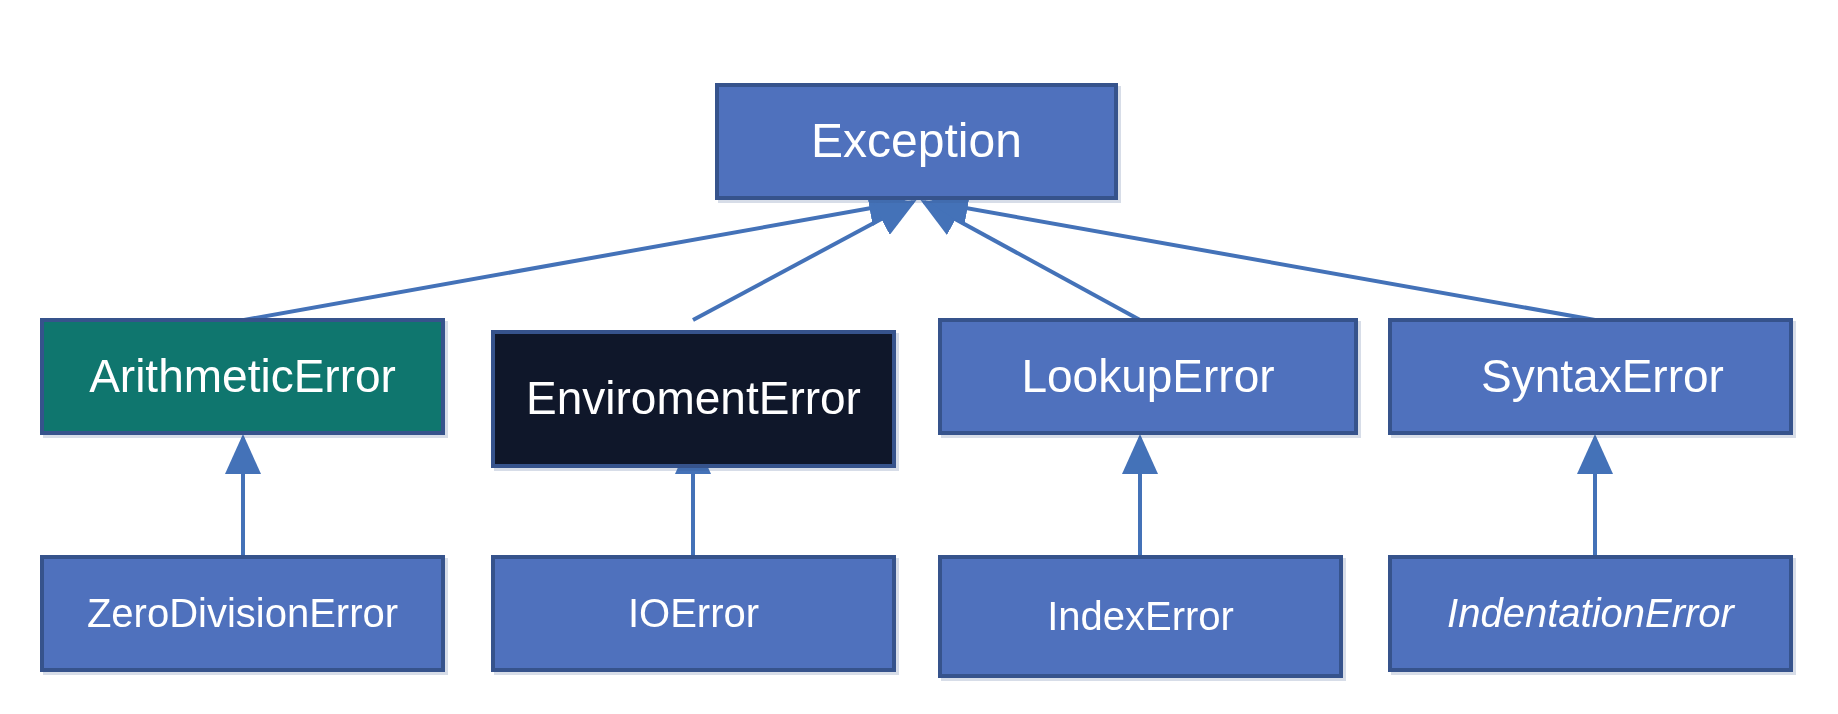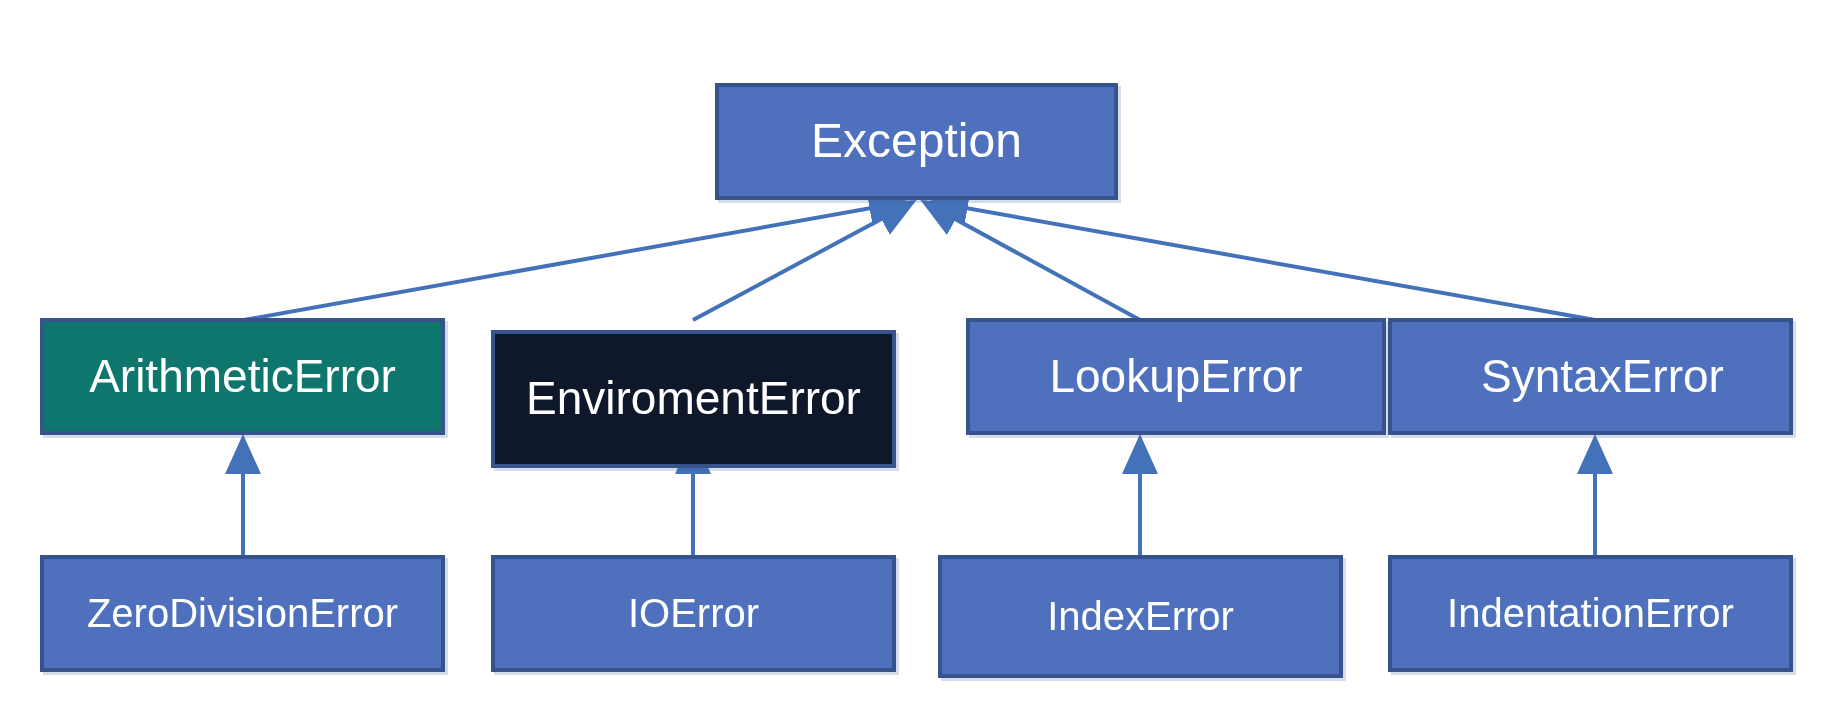--- a/index.html
+++ b/index.html
@@ -83,37 +83,37 @@
   </div>
 
   <div class="node level-mid" style="left: 40px; top: 318px; width: 405px; height: 117px; background: #0f766e; border-color: rgb(54, 83, 140); color: rgb(255, 255, 255);">
     <span class="node-label">ArithmeticError</span>
   </div>
 
   <div class="node level-mid" style="left: 491px; top: 318px; width: 405px; height: 138px; background: #0f172a; border-color: rgb(54, 83, 140); color: rgb(255, 255, 255); margin-top: 12px;">
     <span class="node-label">EnviromentError</span>
   </div>
 
-  <div class="node level-mid" style="left: 966px; top: 318px; width: 420px; height: 117px; background: rgb(79, 113, 189); border-color: rgb(54, 83, 140); color: rgb(255, 255, 255);">
+  <div class="node level-mid" style="left: 938px; top: 318px; width: 420px; height: 117px; background: rgb(79, 113, 189); border-color: rgb(54, 83, 140); color: rgb(255, 255, 255);">
     <span class="node-label">LookupError</span>
   </div>
 
   <div class="node level-mid" style="left: 1388px; top: 318px; width: 405px; height: 117px; background: rgb(79, 113, 189); border-color: rgb(54, 83, 140); color: rgb(255, 255, 255); padding-left: 24px;">
     <span class="node-label">SyntaxError</span>
   </div>
 
   <div class="node level-leaf" style="left: 40px; top: 555px; width: 405px; height: 117px; background: rgb(79, 113, 189); border-color: rgb(54, 83, 140); color: rgb(255, 255, 255);">
     <span class="node-label">ZeroDivisionError</span>
   </div>
 
   <div class="node level-leaf" style="left: 491px; top: 555px; width: 405px; height: 117px; background: rgb(79, 113, 189); border-color: rgb(54, 83, 140); color: rgb(255, 255, 255); text-align: center;">
     <span class="node-label">IOError</span>
   </div>
 
   <div class="node level-leaf" style="left: 938px; top: 555px; width: 405px; height: 123px; background: rgb(79, 113, 189); border-color: rgb(54, 83, 140); color: rgb(255, 255, 255);">
     <span class="node-label">IndexError</span>
   </div>
 
-  <div class="node level-leaf" style="left: 1388px; top: 555px; width: 405px; height: 117px; background: rgb(79, 113, 189); border-color: rgb(54, 83, 140); color: rgb(255, 255, 255);">
+  <div class="node level-leaf" style="left: 1388px; top: 555px; width: 405px; height: 117px; background: rgb(79, 113, 189); border-color: rgb(54, 83, 140); color: rgb(255, 255, 255); font-style: italic;">
     <span class="node-label">IndentationError</span>
   </div>
 
 </div>
 
 </body></html>

